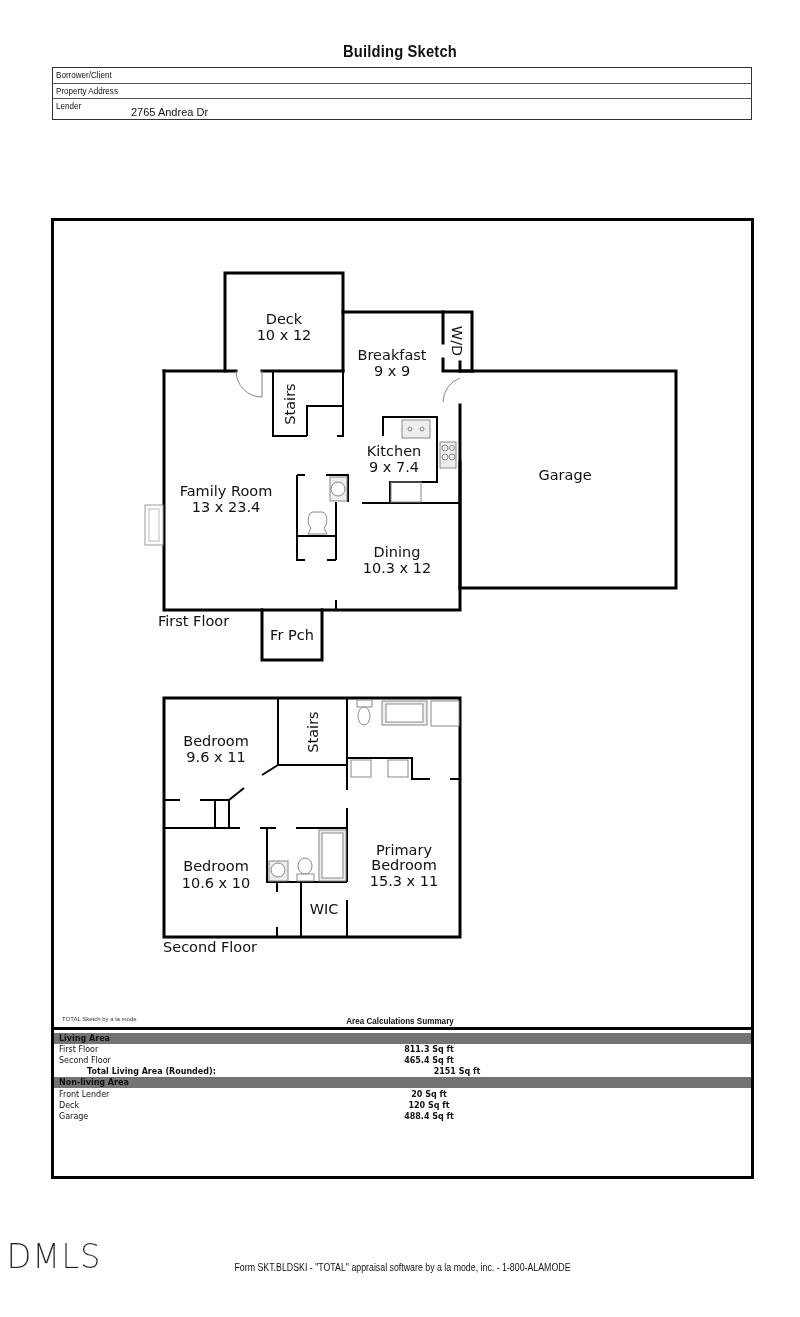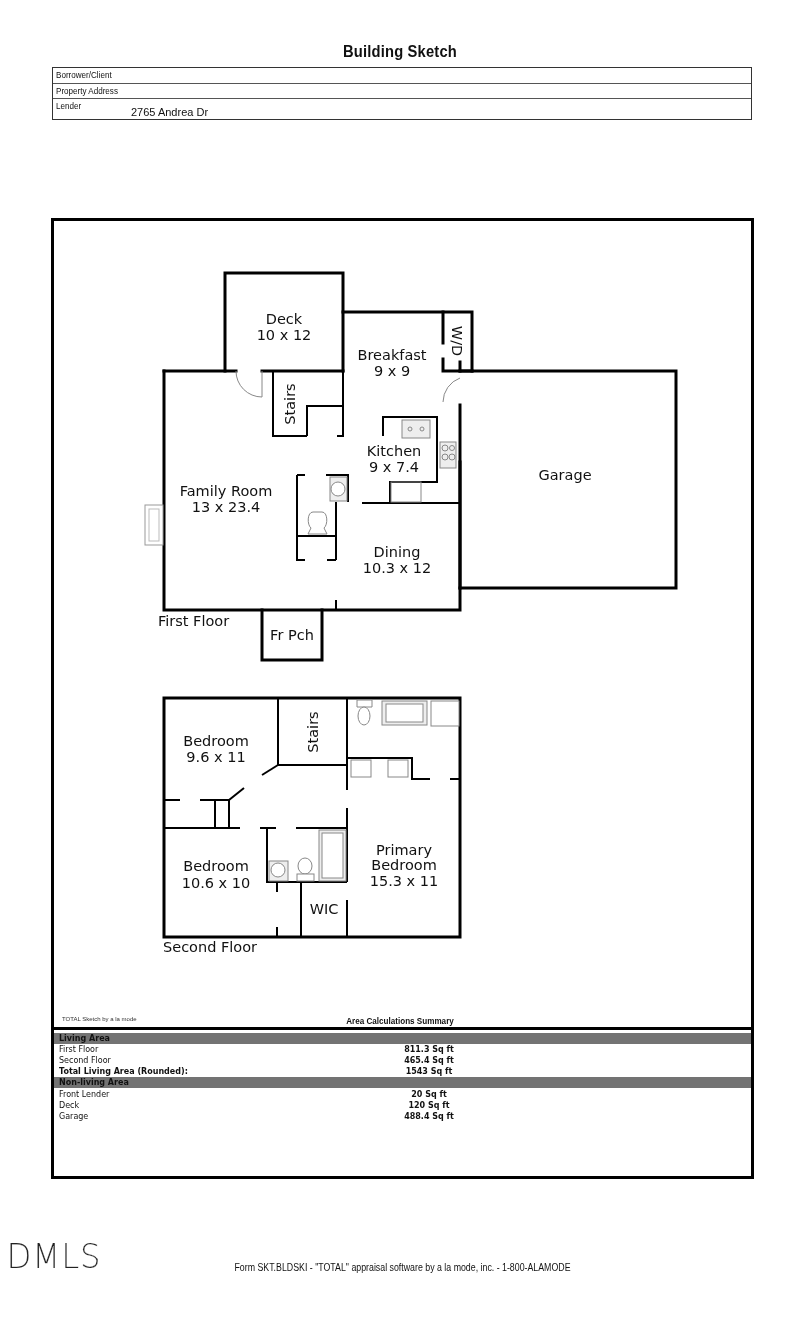--- a/index.html
+++ b/index.html
@@ -13,21 +13,21 @@
     .val { font-size:11px; top:1px !important;margin-top:20px; }
     .frame { position:absolute; left:51px; top:218px; width:703px; height:961px; border:3px solid #000; box-sizing:border-box; }
     svg.plan { position:absolute; left:0; top:0; }
     .sketch-credit { position:absolute; left:62px; top:1016px; font-size:6px; color:#333; }
     .summary-title { position:absolute; left:0; width:800px; top:1016px; text-align:center; font-size:9px; font-weight:bold; transform:scaleX(0.9); }
     .summary-rule { position:absolute; left:54px; top:1027px; width:697px; height:3px; background:#000; }
     .srow { position:absolute; left:54px; width:697px; height:11px; font-family:"DejaVu Sans", sans-serif; font-size:8px; line-height:11px; }
     .srow.band { background:#737373; font-weight:bold; }
     .srow .k { position:absolute; left:5px; }
     .srow .v { position:absolute; left:300px; width:150px; text-align:center;font-weight:bold; }
-    .srow.bold { font-weight:bold; }
+    .srow.bold { font-weight:bold;margin-left:28px; }
     .footer { position:absolute; left:0; width:805px; top:1262px; text-align:center; font-size:10px; transform:scaleX(0.88); }
     .logo { position:absolute; left:4px; top:1236px; font-size:34px; font-weight:100; letter-spacing:1px; color:#222; font-family:"DejaVu Sans", sans-serif; transform:scaleX(0.95); -webkit-text-stroke:0.2px #fff; }
     .room { font-family:"DejaVu Sans", sans-serif; font-size:14.5px; fill:#111; }
   </style>
 </head>
 <body>
 
 <div class="title">Building Sketch</div>
 
 <div class="hdr">
@@ -183,21 +183,21 @@
 <div class="srow" style="top:1044px">
   <span class="k">First Floor</span>
   <span class="v">811.3 Sq ft</span>
 </div>
 <div class="srow" style="top:1055px">
   <span class="k">Second Floor</span>
   <span class="v">465.4 Sq ft</span>
 </div>
 <div class="srow bold" style="top:1066px">
   <span class="k">Total Living Area (Rounded):</span>
-  <span class="v">1543 Sq ft</span>
+  <span class="v">2151 Sq ft</span>
 </div>
 <div class="srow band" style="top:1077px">
   <span class="k">Non-living Area</span>
 </div>
 <div class="srow" style="top:1089px">
   <span class="k">Front Lender</span>
   <span class="v">20 Sq ft</span>
 </div>
 <div class="srow" style="top:1100px">
   <span class="k">Deck</span>

